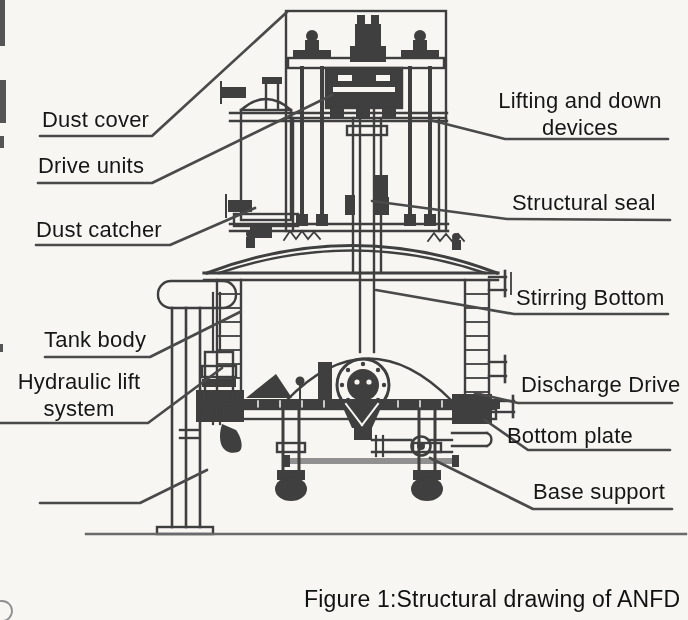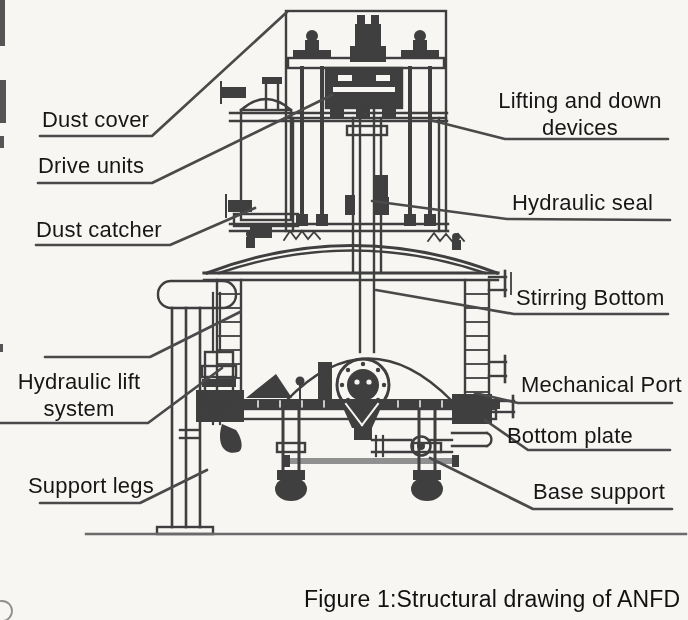--- a/index.html
+++ b/index.html
@@ -289,33 +289,33 @@
     <rect x="0" y="80" width="6" height="43"></rect>
     <rect x="0" y="136" width="4" height="12"></rect>
     <rect x="0" y="344" width="3" height="8"></rect>
   </g>
   <circle cx="2" cy="611" r="10" fill="none" stroke="#8f8f8f" stroke-width="1.8"></circle>
 </svg>
 
   <div class="lbl" style="left:42px;top:107px">Dust cover</div>
   <div class="lbl" style="left:36px;top:217px">Dust catcher</div>
   <div class="lbl" style="left:38px;top:153px">Drive units</div>
+  <div class="lbl" style="left:44px;top:327px">Tank body</div>
 
   <div class="lbl center" style="left:4px;top:369px;width:150px">
     <span>Hydraulic lift</span>
     <span>system</span>
   </div>
 
-  <div class="lbl" style="left:28px;top:473px">Support legs</div>
 
   <div class="lbl center" style="left:490px;top:88px;width:180px">
     <span>Lifting and down</span>
     <span>devices</span>
   </div>
 
-  <div class="lbl" style="left:512px;top:190px">Hydraulic seal</div>
+  <div class="lbl" style="left:512px;top:190px">Structural seal</div>
   <div class="lbl" style="left:516px;top:285px">Stirring Bottom</div>
-  <div class="lbl" style="left:521px;top:372px">Mechanical Port</div>
+  <div class="lbl" style="left:521px;top:372px">Discharge Drive</div>
   <div class="lbl" style="left:507px;top:423px">Bottom plate</div>
   <div class="lbl" style="left:533px;top:479px">Base support</div>
 
   <div id="caption">Figure 1:Structural drawing of ANFD</div>
 </div>
 
 </body></html>

